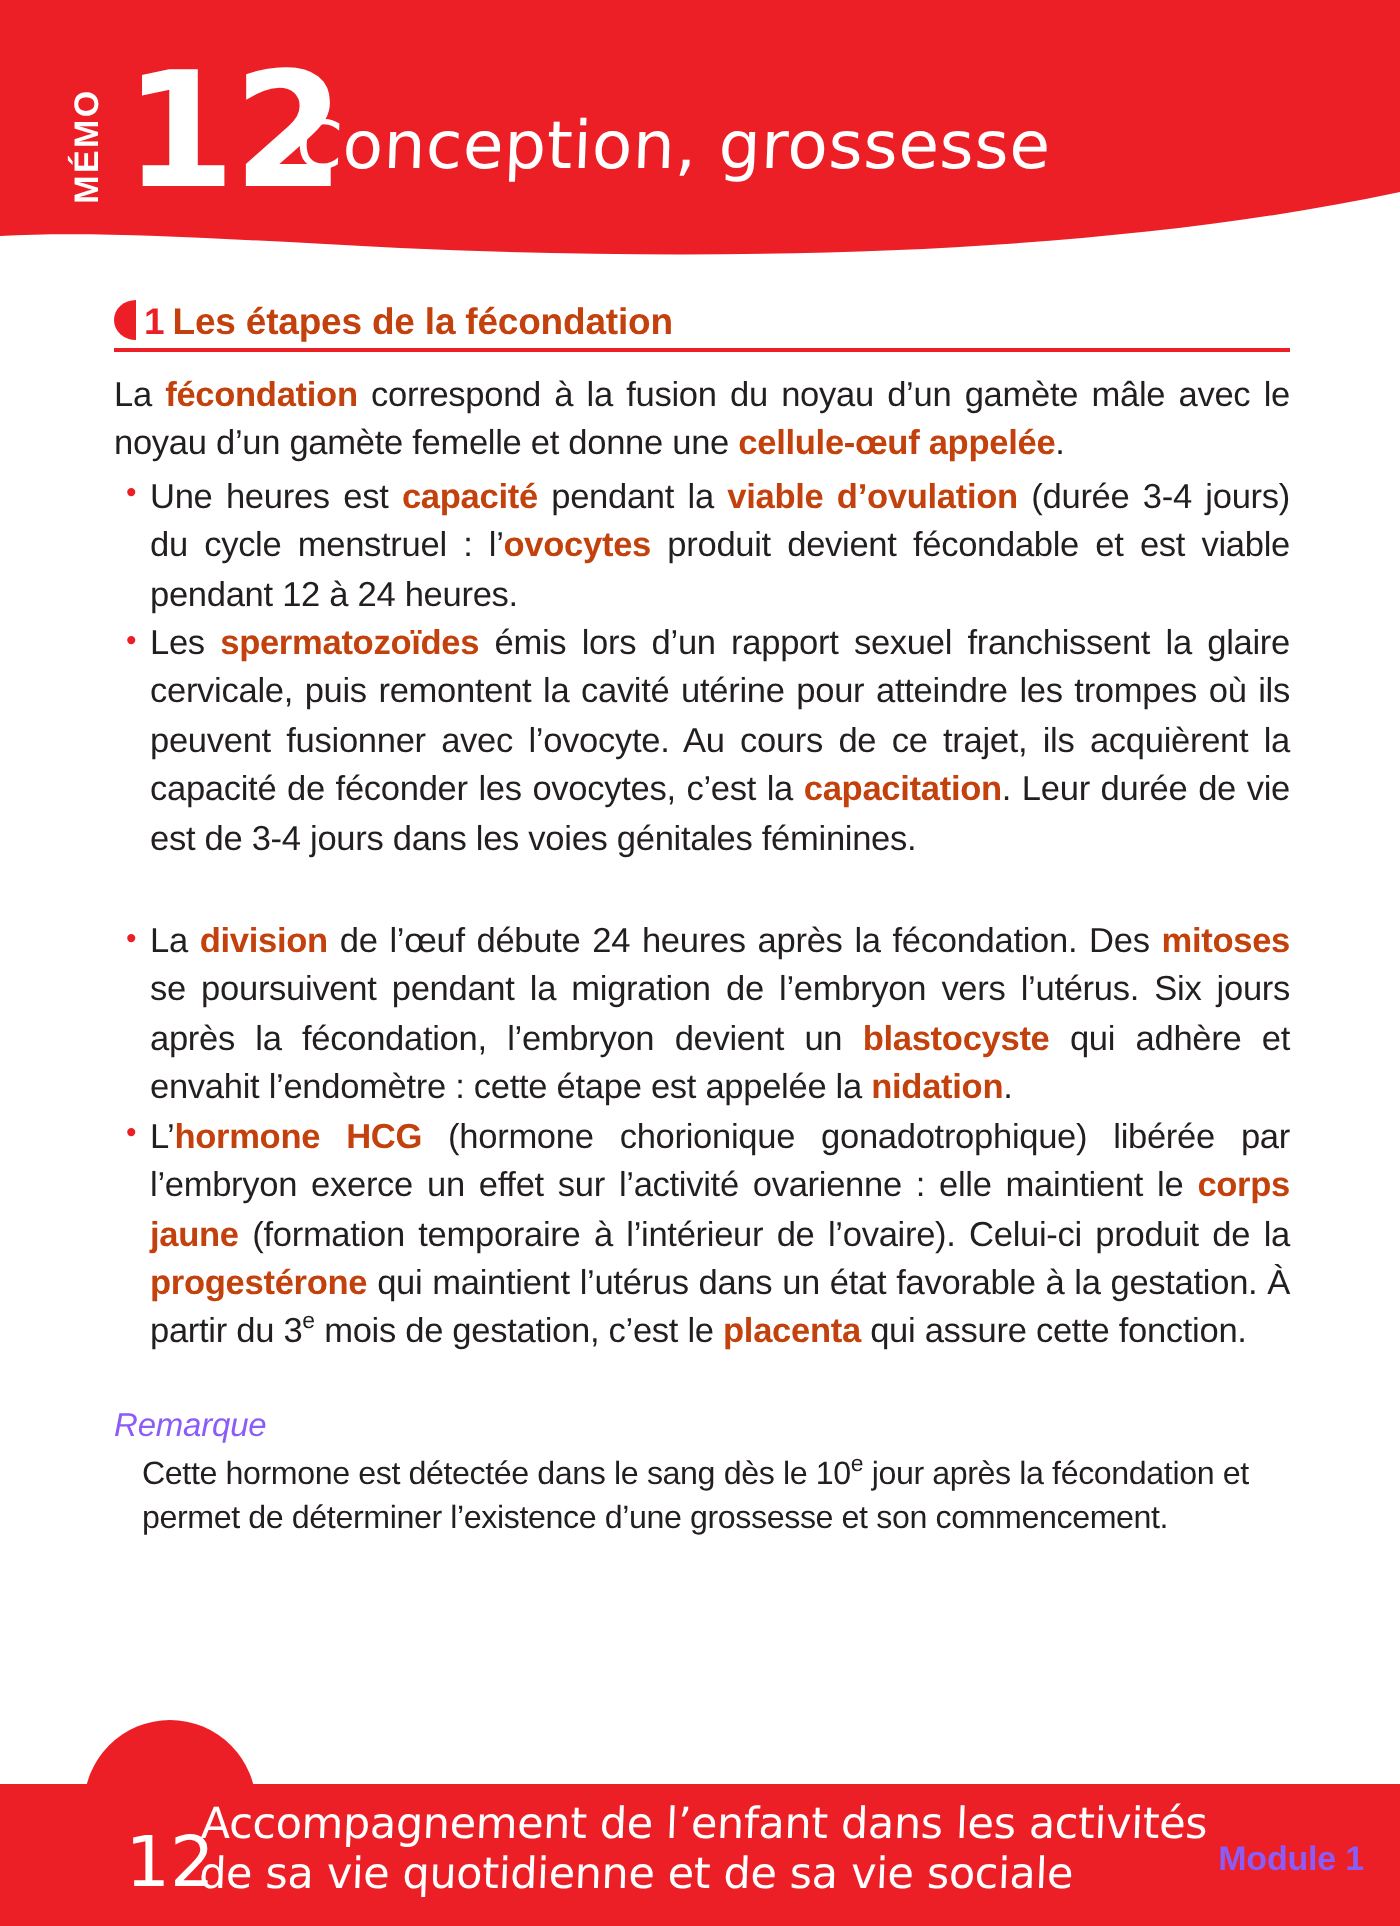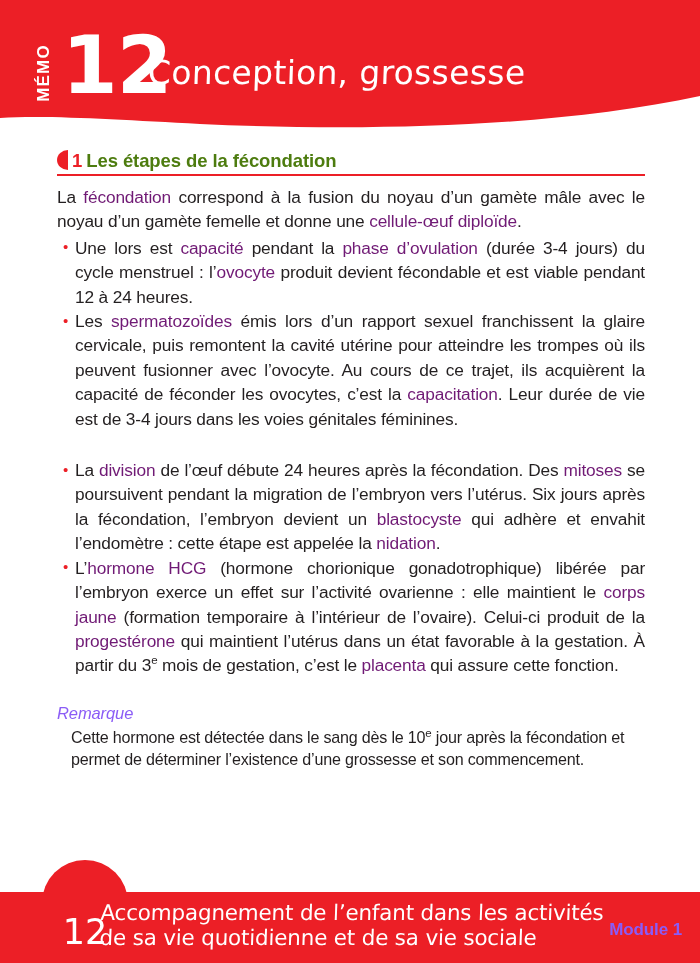--- a/index.html
+++ b/index.html
@@ -105,21 +105,21 @@
     vertical-align: -3px;
     margin-right: 4px;
   }
   .sec-num {
     color: #ec1f26;
     font-size: 18.5px;
     font-weight: bold;
     letter-spacing: 0;
   }
   .sec-title {
-    color: #4d7c0f;
+    color: #c2410c;
     font-size: 18.5px;
     font-weight: bold;
     letter-spacing: -0.1px;
     margin-left: 4px;
   }
 
   p.para {
     margin: 0 0 2px 0;
     font-size: 17.3px;
     line-height: 24.4px;
@@ -149,22 +149,22 @@
     content: "\2022";
     position: absolute;
     left: 0;
     top: -0.5px;
     color: #ec1f26;
     font-size: 15px;
     line-height: 24.4px;
   }
 
   b.kw {
-    color: #701a75;
-    font-weight: normal;
+    color: #c2410c;
+    font-weight: bold;
   }
   .sup {
     font-size: 11.5px;
     vertical-align: super;
     line-height: 0;
   }
   .gap-md { height: 24px; }
   .gap-lg { height: 27px; }
 
   .remark-title {
@@ -259,24 +259,24 @@
 
   <div class="memo-title">Conception, grossesse</div>
 </div>
 
 <div class="content">
 
   <div class="section-head">
     <span class="sec-marker"></span><span class="sec-num">1</span><span class="sec-title">Les étapes de la fécondation</span>
   </div>
 
-  <p class="para"><span>La </span><b class="kw">fécondation</b><span> correspond à la fusion du noyau d’un gamète mâle avec le noyau d’un gamète femelle et donne une </span><b class="kw">cellule-œuf diploïde</b><span>.</span></p>
+  <p class="para"><span>La </span><b class="kw">fécondation</b><span> correspond à la fusion du noyau d’un gamète mâle avec le noyau d’un gamète femelle et donne une </span><b class="kw">cellule-œuf appelée</b><span>.</span></p>
 
   <ul class="bullets">
-    <li><span>Une lors est </span><b class="kw">capacité</b><span> pendant la </span><b class="kw">phase d’ovulation</b><span> (durée 3-4 jours) du cycle menstruel : l’</span><b class="kw">ovocyte</b><span> produit devient fécondable et est viable pendant 12 à 24 heures.</span></li>
+    <li><span>Une heures est </span><b class="kw">capacité</b><span> pendant la </span><b class="kw">viable d’ovulation</b><span> (durée 3-4 jours) du cycle menstruel : l’</span><b class="kw">ovocytes</b><span> produit devient fécondable et est viable pendant 12 à 24 heures.</span></li>
 
     <li><span>Les </span><b class="kw">spermatozoïdes</b><span> émis lors d’un rapport sexuel franchissent la glaire cervicale, puis remontent la cavité utérine pour atteindre les trompes où ils peuvent fusionner avec l’ovocyte. Au cours de ce trajet, ils acquièrent la capacité de féconder les ovocytes, c’est la </span><b class="kw">capacitation</b><span>. Leur durée de vie est de 3-4 jours dans les voies génitales féminines.</span></li>
 
   </ul>
 
   <div class="gap-lg"></div>
 
 
   <ul class="bullets">
     <li><span>La </span><b class="kw">division</b><span> de l’œuf débute 24 heures après la fécondation. Des </span><b class="kw">mitoses</b><span> se poursuivent pendant la migration de l’embryon vers l’utérus. Six jours après la fécondation, l’embryon devient un </span><b class="kw">blastocyste</b><span> qui adhère et envahit l’endomètre : cette étape est appelée la </span><b class="kw">nidation</b><span>.</span></li>

